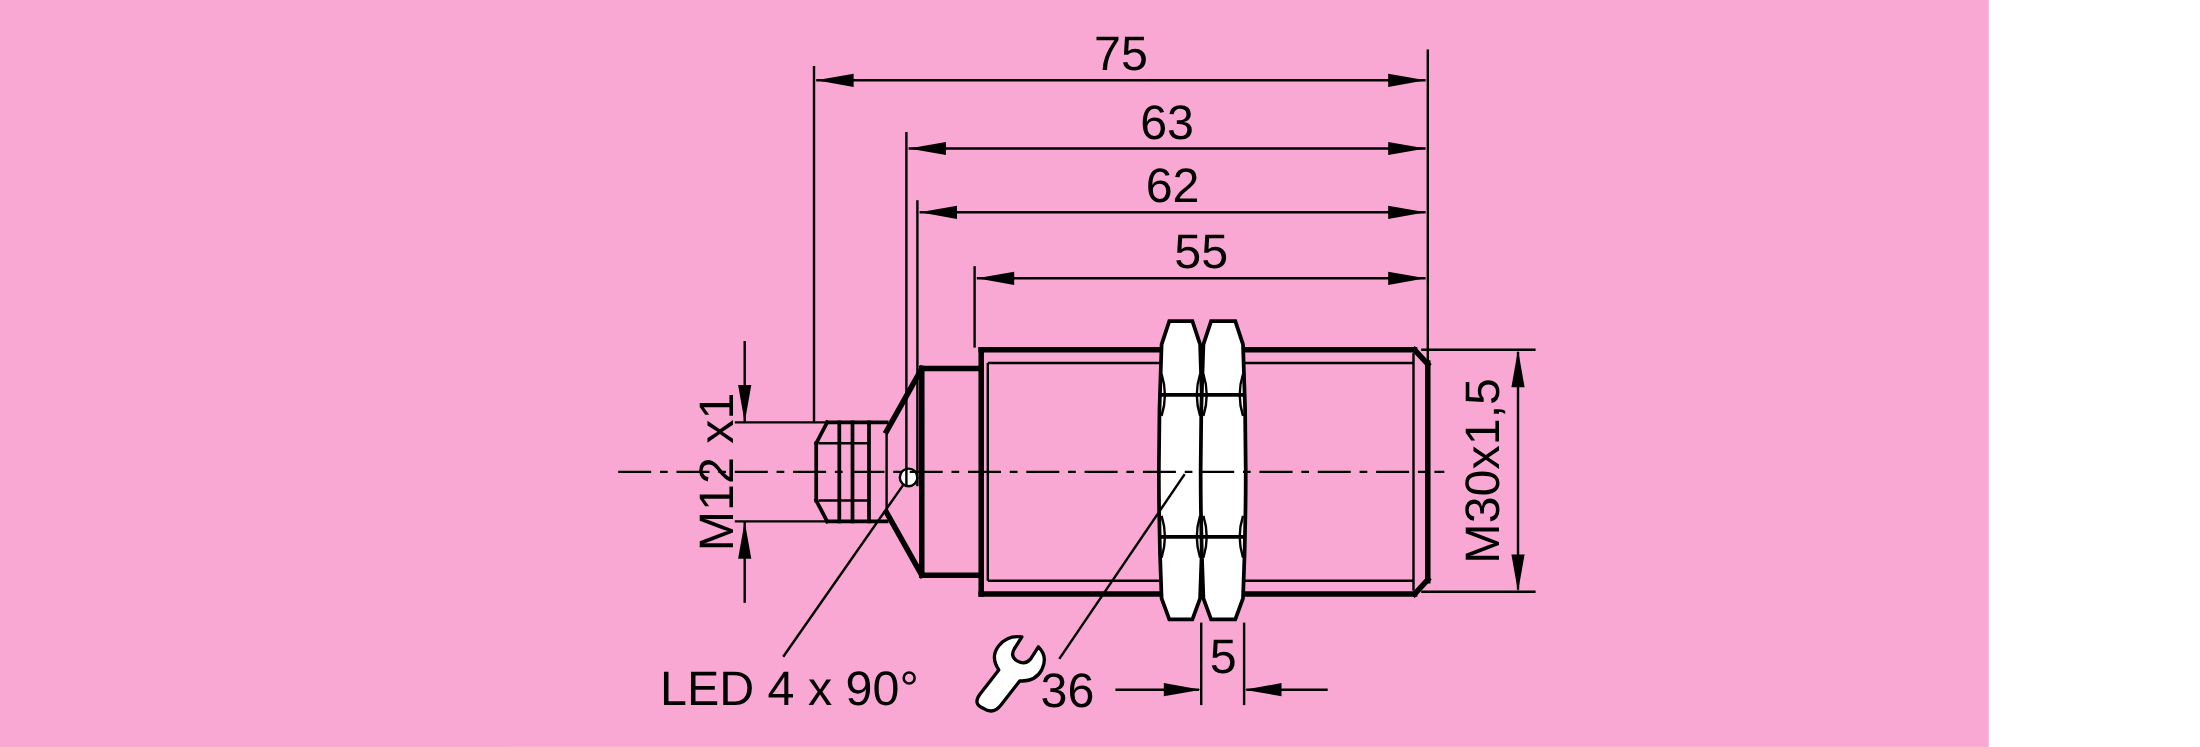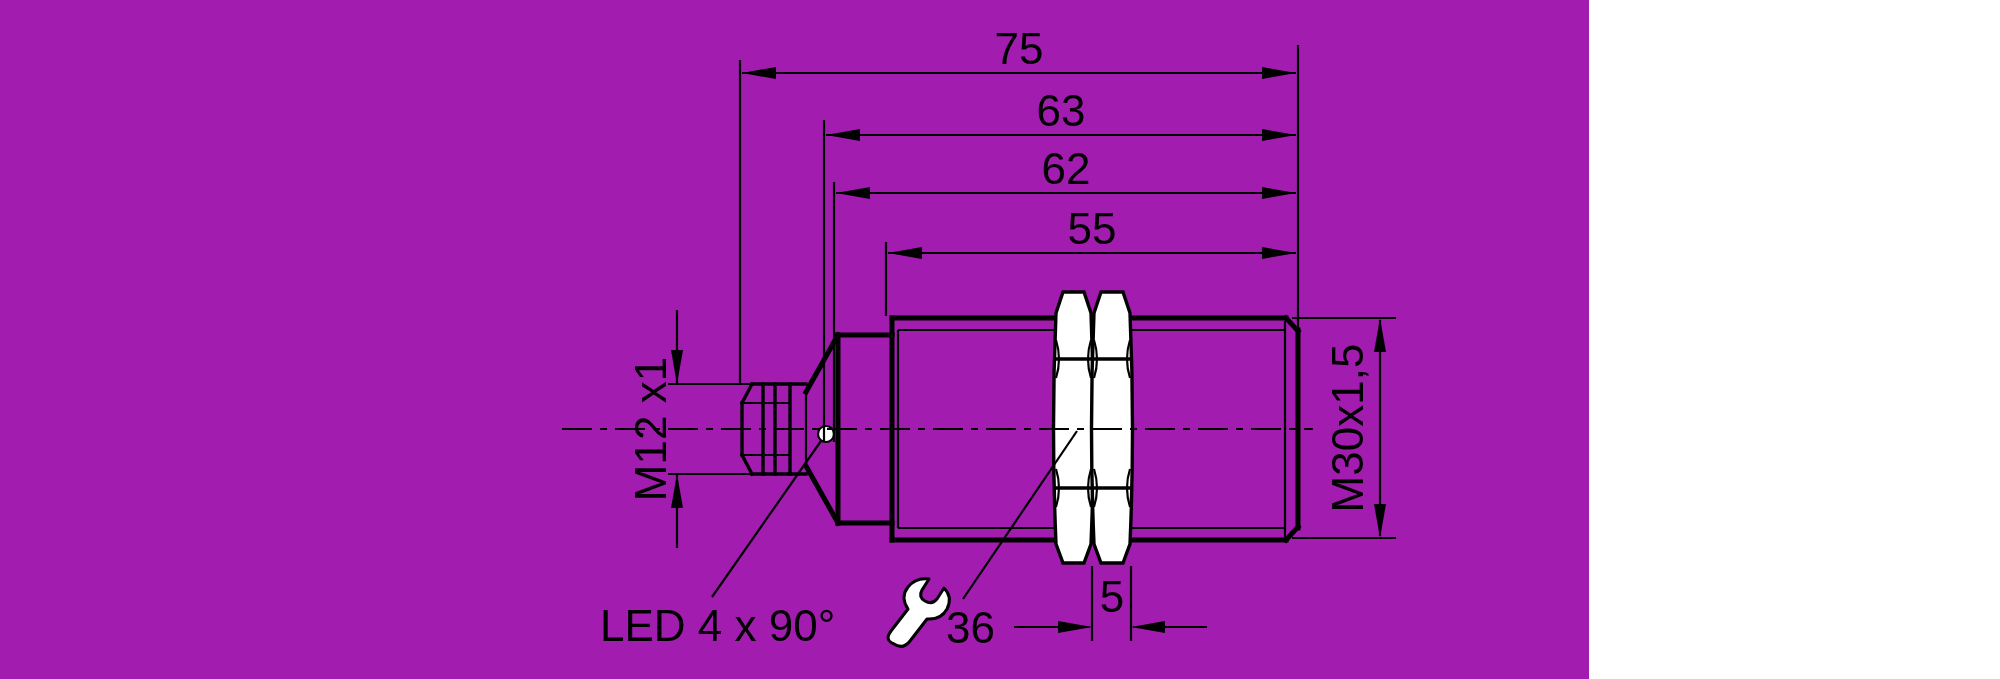--- a/index.html
+++ b/index.html
@@ -1,16 +1,16 @@
 <!DOCTYPE html>
 <html><head>
 <meta charset="utf-8">
 <style>
   html,body{margin:0;padding:0;background:#ffffff;}
-  .canvas{position:relative;width:1589px;height:679px;background:#a21caf;overflow:hidden;}
+  .canvas{position:relative;width:1808px;height:679px;background:#f9a8d4;overflow:hidden;}
   svg{position:absolute;left:0;top:0;}
   .thick{stroke:#000;stroke-width:5;fill:none;stroke-linecap:square;}
   .med{stroke:#000;stroke-width:3.4;fill:none;stroke-linecap:square;}
   .thin{stroke:#000;stroke-width:2.2;fill:none;stroke-linecap:butt;}
   .cline{stroke:#000;stroke-width:2.2;fill:none;stroke-dasharray:30 8 7 8;}
   .arrow{fill:#000;stroke:none;}
   .whitefill{fill:#ffffff;}
   text{font-family:"Liberation Sans","DejaVu Sans",sans-serif;font-size:44px;fill:#000;}
   .mid{text-anchor:middle;}
 </style>

